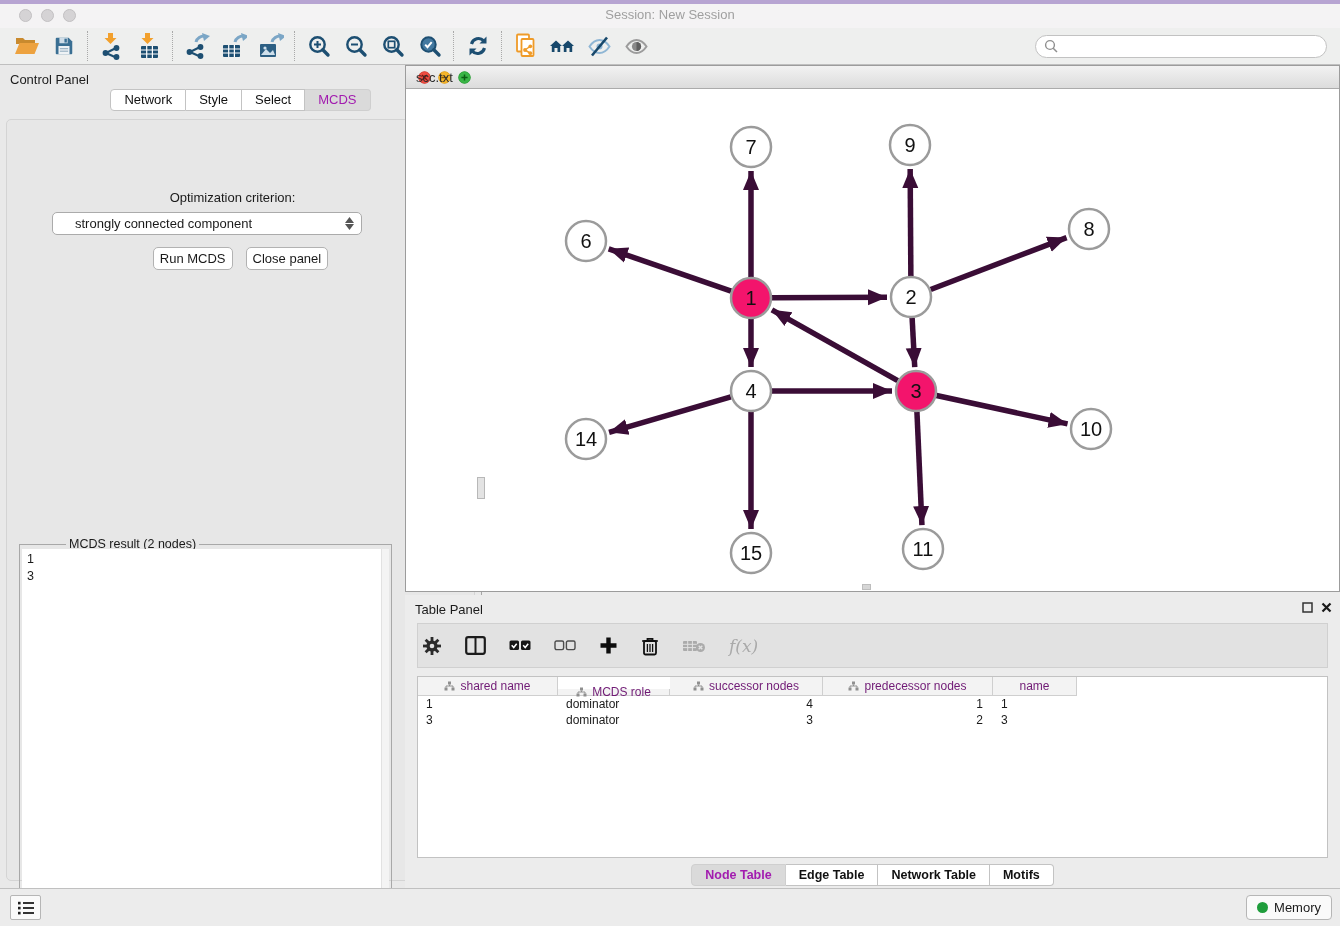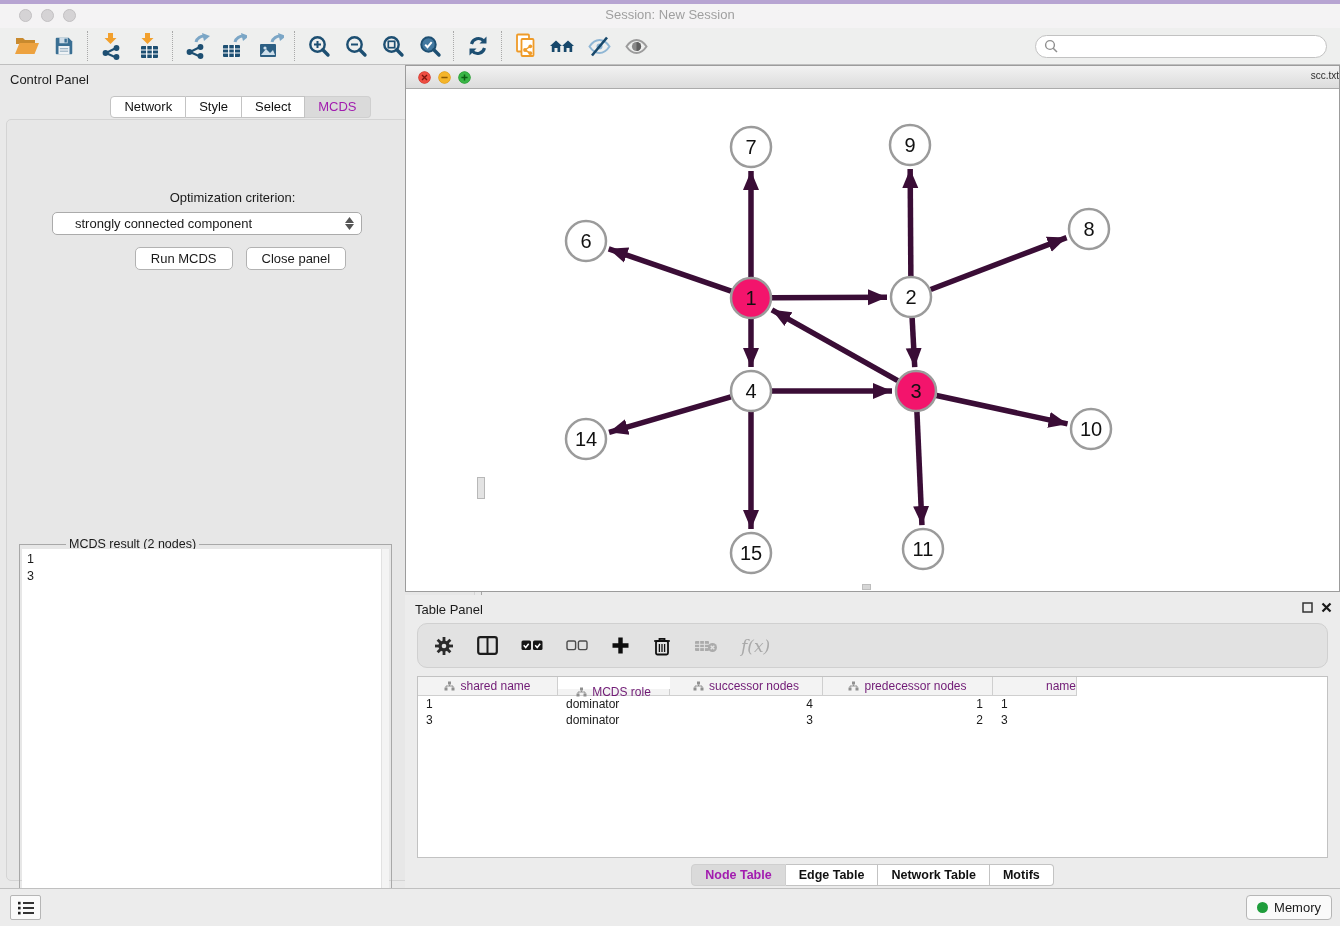--- a/index.html
+++ b/index.html
@@ -24,63 +24,63 @@
   .search-box { margin-left:auto; margin-right:13px; width:292px; height:23px;
     background:#fff; border:1px solid #c2c2c2; border-radius:12px;
     display:flex; align-items:center; padding-left:8px; }
   .search-box input { border:none; outline:none; flex:1; font-size:12px; background:transparent; }
 
   
   .control-panel { position:absolute; left:0; top:65px; width:482px; height:823px;
     background:#e9e9e9; border-right:1px solid #a6a6a6; }
   .panel-title { position:absolute; left:10px; top:7px; font-size:13px; color:#1c1c1c; }
   .panel-icons { position:absolute; right:8px; top:7px; display:flex; gap:8px; align-items:center; }
-  .cp-tabs { position:absolute; left:0; right:0; top:31px; display:flex; justify-content:center; }
+  .cp-tabs { position:absolute; left:0; right:0; top:24px; display:flex; justify-content:center; }
   .tab { height:22px; padding:0 13px; background:#fff; border:1px solid #c3c3c3;
     border-left-width:0; font-size:13px; line-height:20px; color:#111; cursor:default; }
   .tab:first-child { border-left-width:1px; border-radius:4px 0 0 4px; }
   .tab:last-child { border-radius:0 4px 4px 0; }
   .tab.selected { background:#dadada; color:#a21caf; border-color:#cfcfcf; }
   .cp-content { position:absolute; left:6px; right:6px; top:54px; bottom:7px;
     background:#e7e7e7; border:1px solid #d4d4d4; border-radius:5px; }
   .opt-label { position:absolute; left:0; right:16px; top:70px; text-align:center; font-size:13px; }
   .criterion-select { position:absolute; left:45px; top:92px; width:310px; height:23px;
     background:#fff; border:1px solid #ababab; border-radius:5px;
     display:flex; align-items:center; font-size:13px; padding-left:22px; }
   .stepper { margin-left:auto; margin-right:7px; display:flex; flex-direction:column; gap:1px; }
   .cp-buttons { position:absolute; left:0; right:0; top:127px; display:flex; justify-content:center; gap:13px; }
-  .push-btn { height:23px; padding:0 15px; background:#fff; border:1px solid #b2b2b2;
+  .push-btn { height:23px; padding:0 6px; background:#fff; border:1px solid #b2b2b2;
     border-radius:5px; font-size:13px; line-height:21px; }
   .result-fieldset { position:absolute; left:12px; top:424px; width:373px; height:378px;
     border:1px solid #a8a8a8; }
   .result-legend { position:absolute; left:6px; top:-8px; background:#e7e7e7;
     padding:0 3px; font-size:12.5px;margin-left:40px; }
   .result-area { position:absolute; left:2px; right:2px; top:4px; bottom:2px; background:#fff;
     font-size:12.5px; line-height:17px; padding:2px 5px; }
   .result-scroll { position:absolute; right:2px; top:4px; bottom:2px; width:8px;
     background:#f4f4f4; border-left:1px solid #e2e2e2; }
   .v-splitter { position:absolute; right:-4px; top:412px; width:8px; height:22px;
     background:#e3e3e3; border:1px solid #b8b8b8; z-index:5; }
 
   
   .network-window { position:absolute; left:405px; top:65px; width:935px; height:527px;
     background:#fff; border:1px solid #9c9c9c; }
   .nw-titlebar { position:absolute; left:0; top:0; right:0; height:23px;
     background:linear-gradient(#f2f2f2,#dcdcdc); border-bottom:1px solid #ababab; }
-  .nw-title { position:absolute; left:10px; right:0; top:4px; text-align:right; font-size:10px; color:#2e2e2e; }
+  .nw-title { position:absolute; left:10px; right:0; top:4px; text-align:left; font-size:13px; color:#2e2e2e; }
   .nw-light { position:absolute; top:5px; width:13px; height:13px; border-radius:50%; }
   .nw-canvas { position:absolute; left:0; top:23px; right:0; bottom:0; }
   .h-splitter { position:absolute; left:456px; bottom:1px; width:9px; height:6px;
     background:#d6d6d6; border:1px solid #bdbdbd; }
 
   
   .table-panel { position:absolute; left:405px; top:595px; width:935px; height:293px; background:#ececec; }
   .tp-toolbar { position:absolute; left:12px; right:12px; top:28px; height:45px;
-    background:#e2e2e2; border:1px solid #d0d0d0; border-radius:10px;
-    display:flex; align-items:center; padding-left:16px; gap:23px; }
+    background:#e2e2e2; border:1px solid #d0d0d0; border-radius:0;
+    display:flex; align-items:center; padding-left:4px; gap:23px; }
   .tp-tool { display:flex; align-items:center; justify-content:center; }
   .fx { font-family:"DejaVu Serif", serif; font-style:italic; font-size:17px; color:#a9a9a9; }
   .tp-table { position:absolute; left:12px; right:12px; top:81px; height:182px;
     background:#fff; border:1px solid #c2c2c2; overflow:hidden; }
   .tbl-header { display:flex; height:19px; font-size:12px; color:#701a75; }
   .th-cell { background:#f3f3f3; border-right:1px solid #cfcfcf; border-bottom:1px solid #cfcfcf;
     display:flex; align-items:center; justify-content:center; gap:5px; }
   .tbl-row { display:flex; height:16px; font-size:12px; align-items:center; }
   .td-cell { overflow:hidden; white-space:nowrap; }
 
@@ -484,21 +484,21 @@
           <svg width="11" height="10" viewBox="0 0 11 10">
             <g fill="#8f8f8f">
               <rect x="4" y="0.5" width="3" height="3"></rect>
               <rect x="0.5" y="6.5" width="3" height="3"></rect>
               <rect x="7.5" y="6.5" width="3" height="3"></rect>
             </g>
             <path d="M5.5 3.5v1.5M2 6.5V5h7v1.5" fill="none" stroke="#8f8f8f" stroke-width="1"></path>
           </svg>
           <span>predecessor nodes</span>
         </div>
-        <div class="th-cell" style="width: 84px; justify-content: flex-end;">
+        <div class="th-cell" style="width: 84px;">
           <span>name</span>
         </div>
       </div>
     <div id="tbl-body">
         <div class="tbl-row">
           <div class="td-cell" style="width: 140px; text-align: left; padding: 0px 0px 0px 8px;">1</div>
           <div class="td-cell" style="width: 112px; text-align: left; padding: 0px 0px 0px 8px;">dominator</div>
           <div class="td-cell" style="width: 153px; text-align: right; padding: 0px 10px 0px 0px;">4</div>
           <div class="td-cell" style="width: 170px; text-align: right; padding: 0px 10px 0px 0px;">1</div>
           <div class="td-cell" style="width: 84px; text-align: left; padding: 0px 0px 0px 8px;">1</div>

